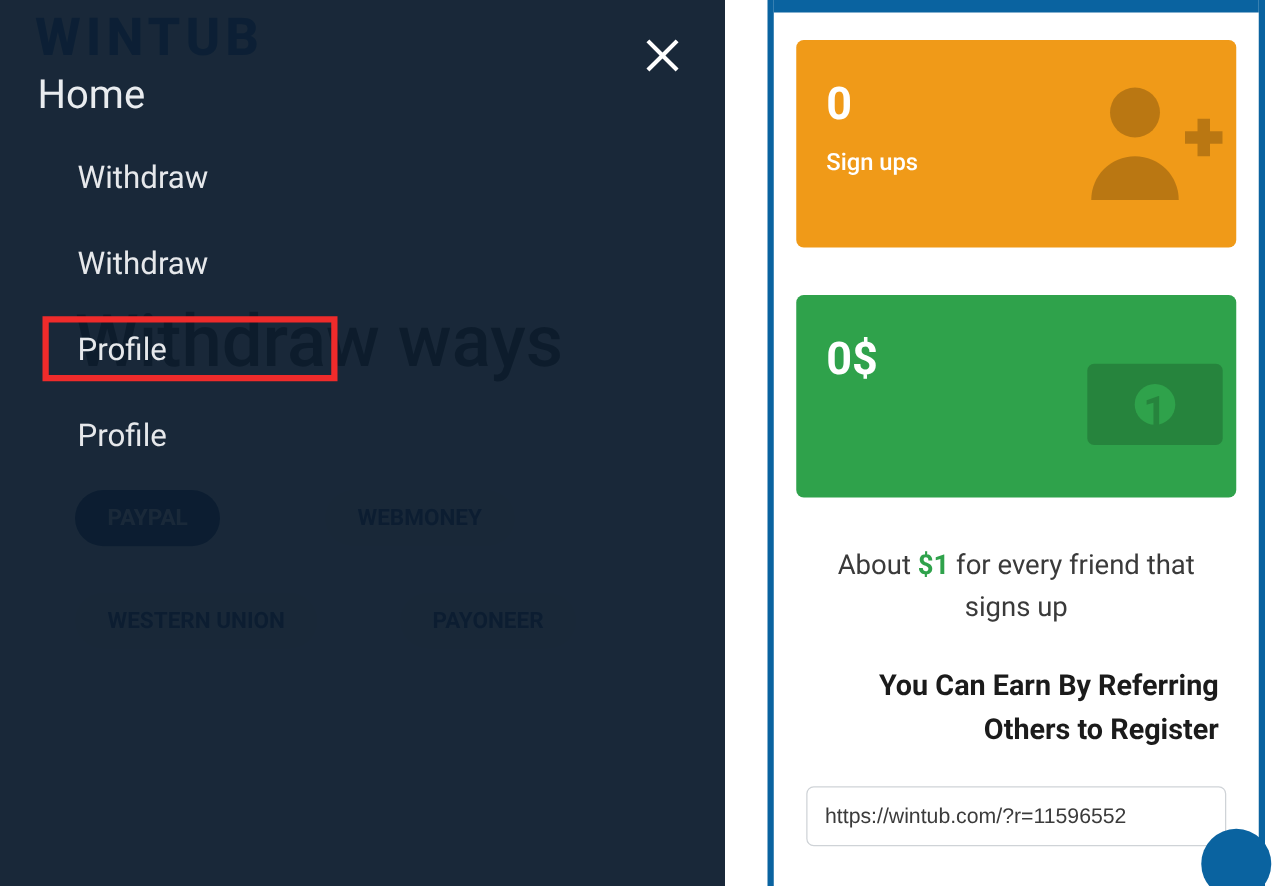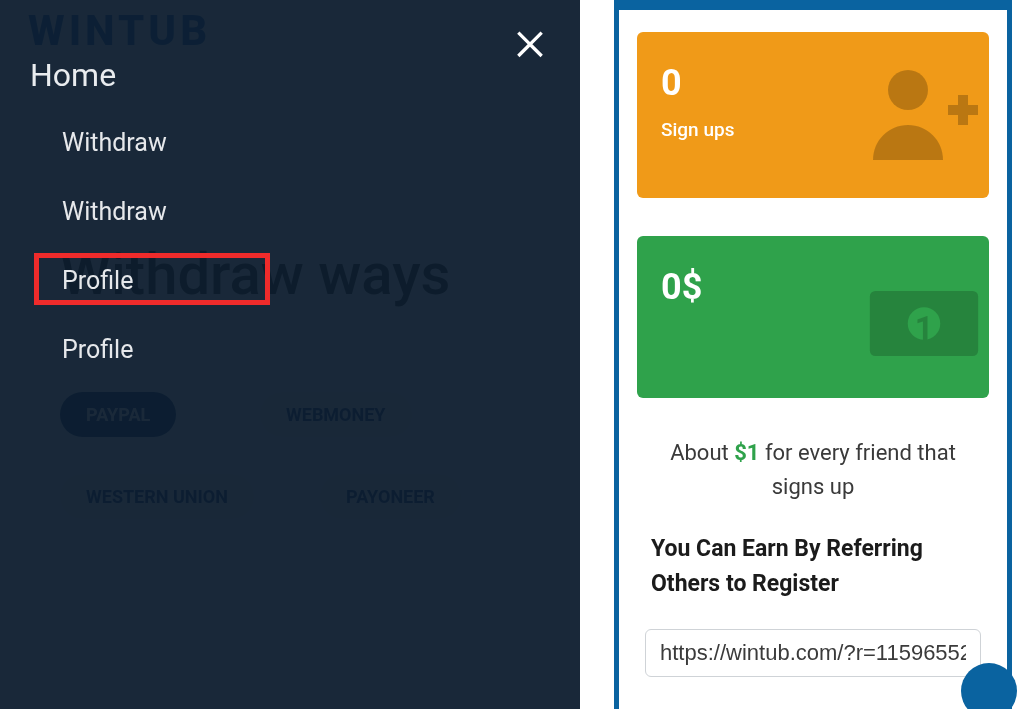--- a/index.html
+++ b/index.html
@@ -157,38 +157,38 @@
   .earn-line {
     text-align: center;
     color: #3a3a3a;
     font-size: 22px;
     line-height: 1.55;
     margin: 8px 10px 28px 10px;
   }
   .earn-line .amount { color: #2fa24b; font-weight: 700; }
 
   .earn-heading {
-    text-align: left;
+    text-align: right;
     color: #1b1b1b;
     font-weight: 700;
     font-size: 23px;
     line-height: 1.5;
     margin: 0 14px 28px 14px;
   }
 
   .ref-input-wrap {
     padding: 0 8px;
   }
   .ref-input {
     width: 100%;
     height: 48px;
     border: 1px solid #cfd3d7;
     border-radius: 6px;
     padding: 0 14px;
-    font-size: 22px;
+    font-size: 17px;
     color: #3b3b3b;
     background: #fff;
   }
 
   .floating-btn {
     position: absolute;
     right: -10px; bottom: -10px;
     width: 56px; height: 56px;
     border-radius: 50%;
     background: #0a63a0;

